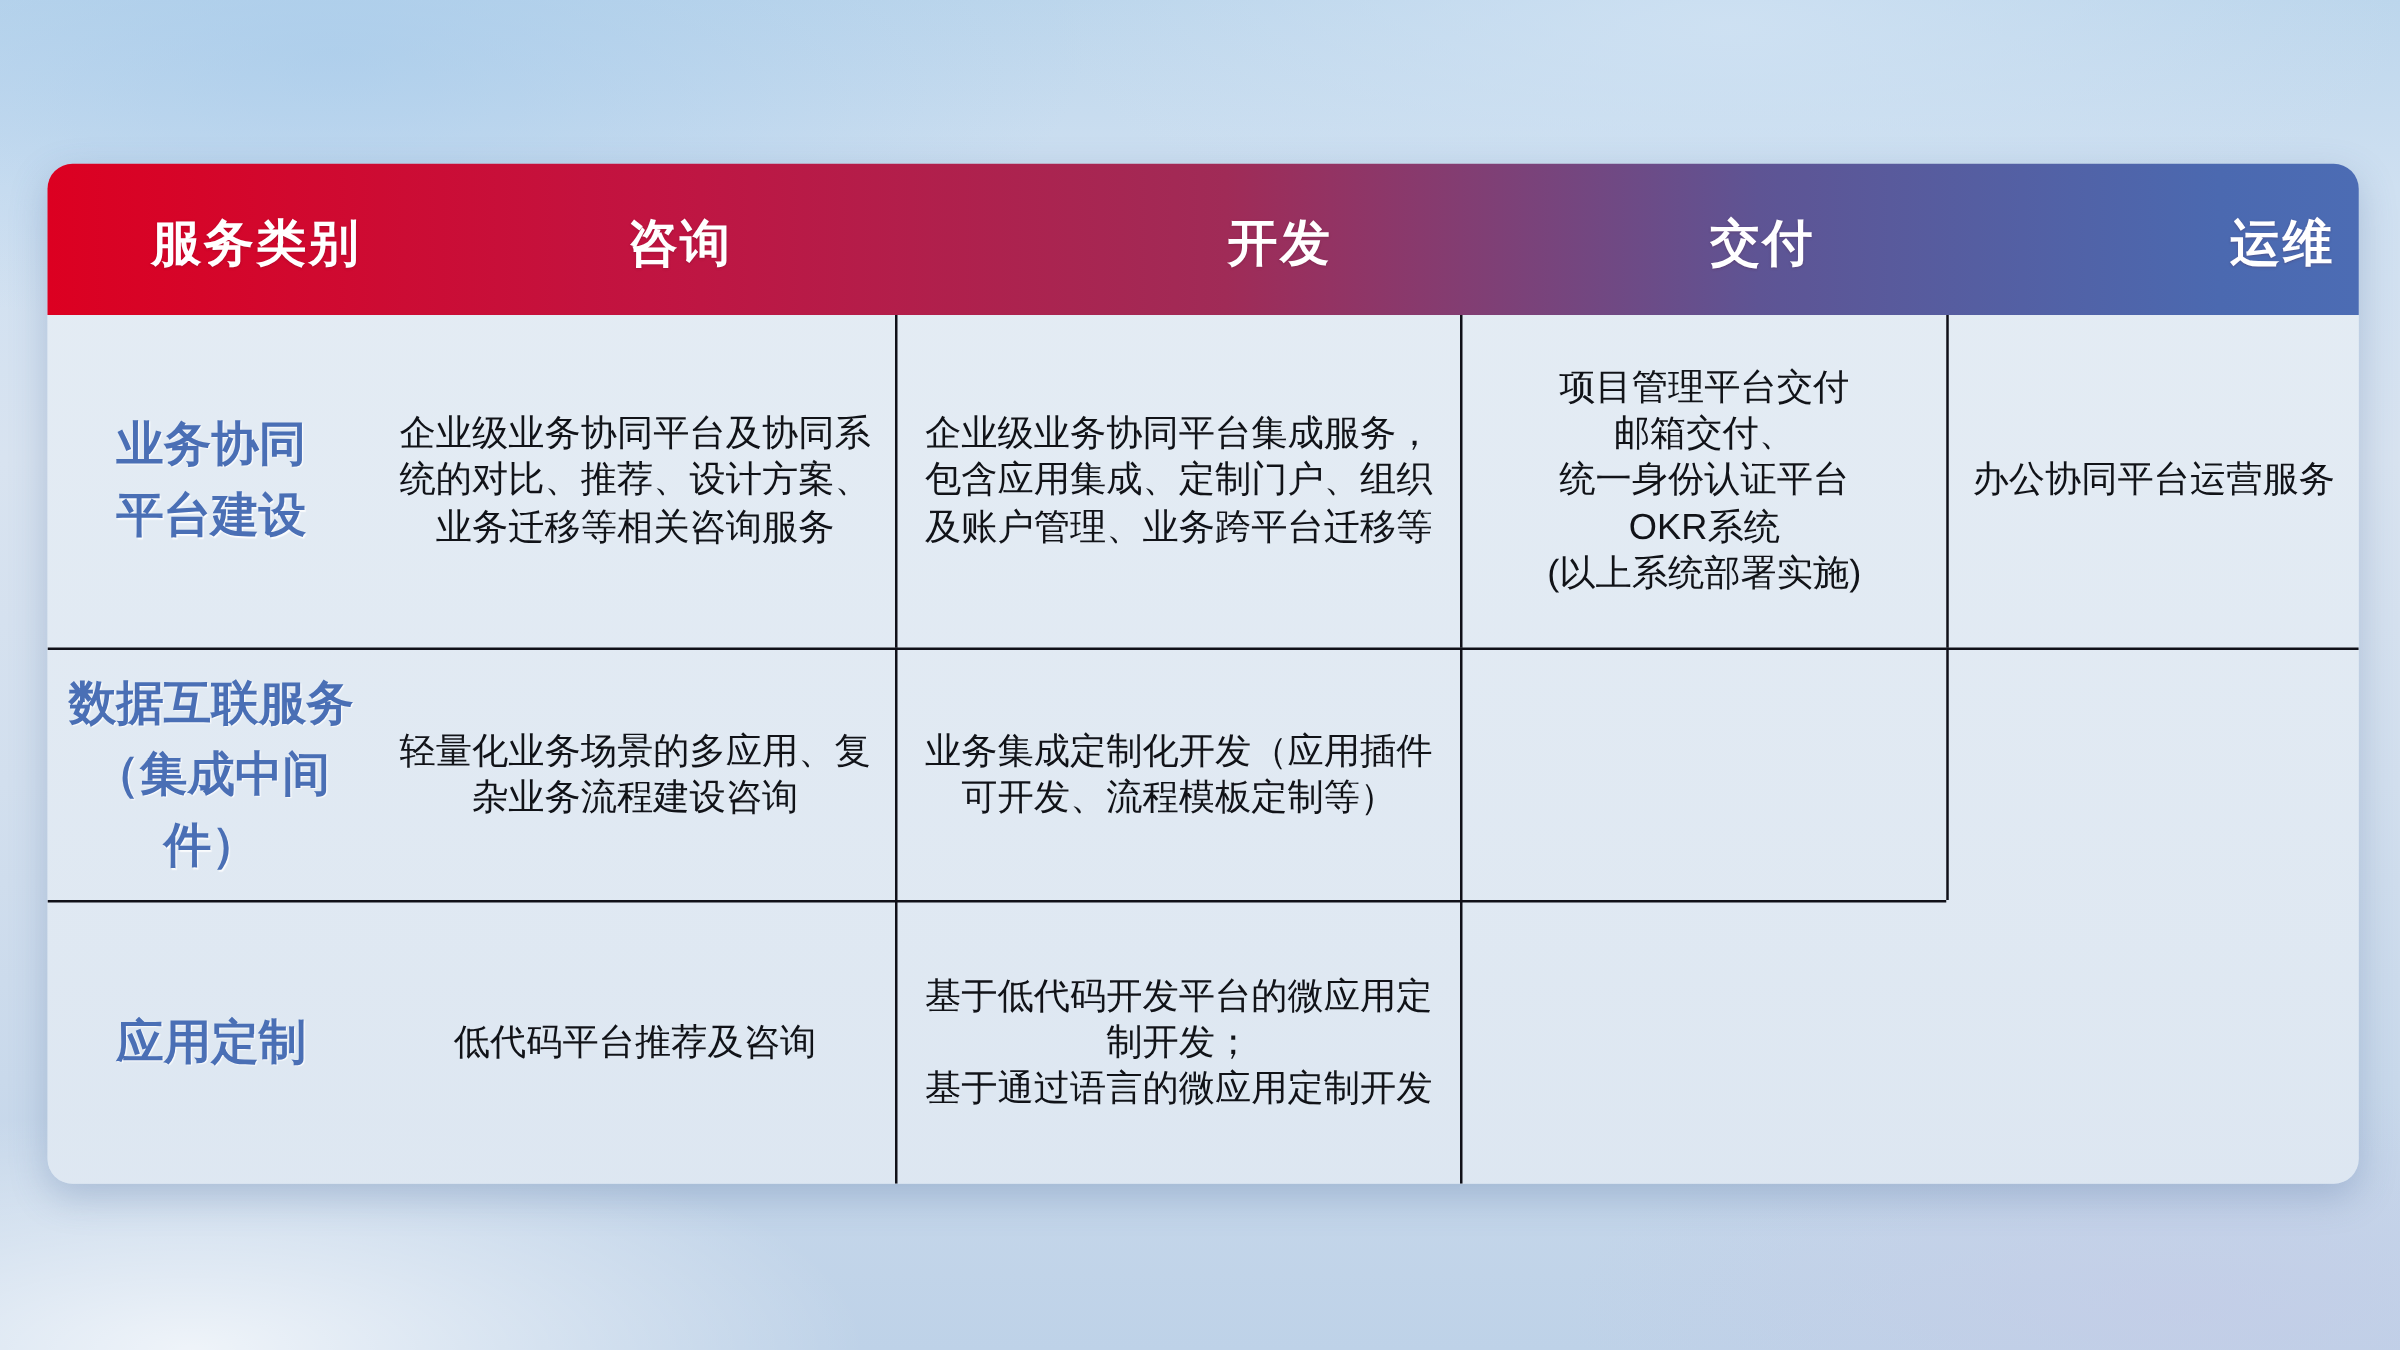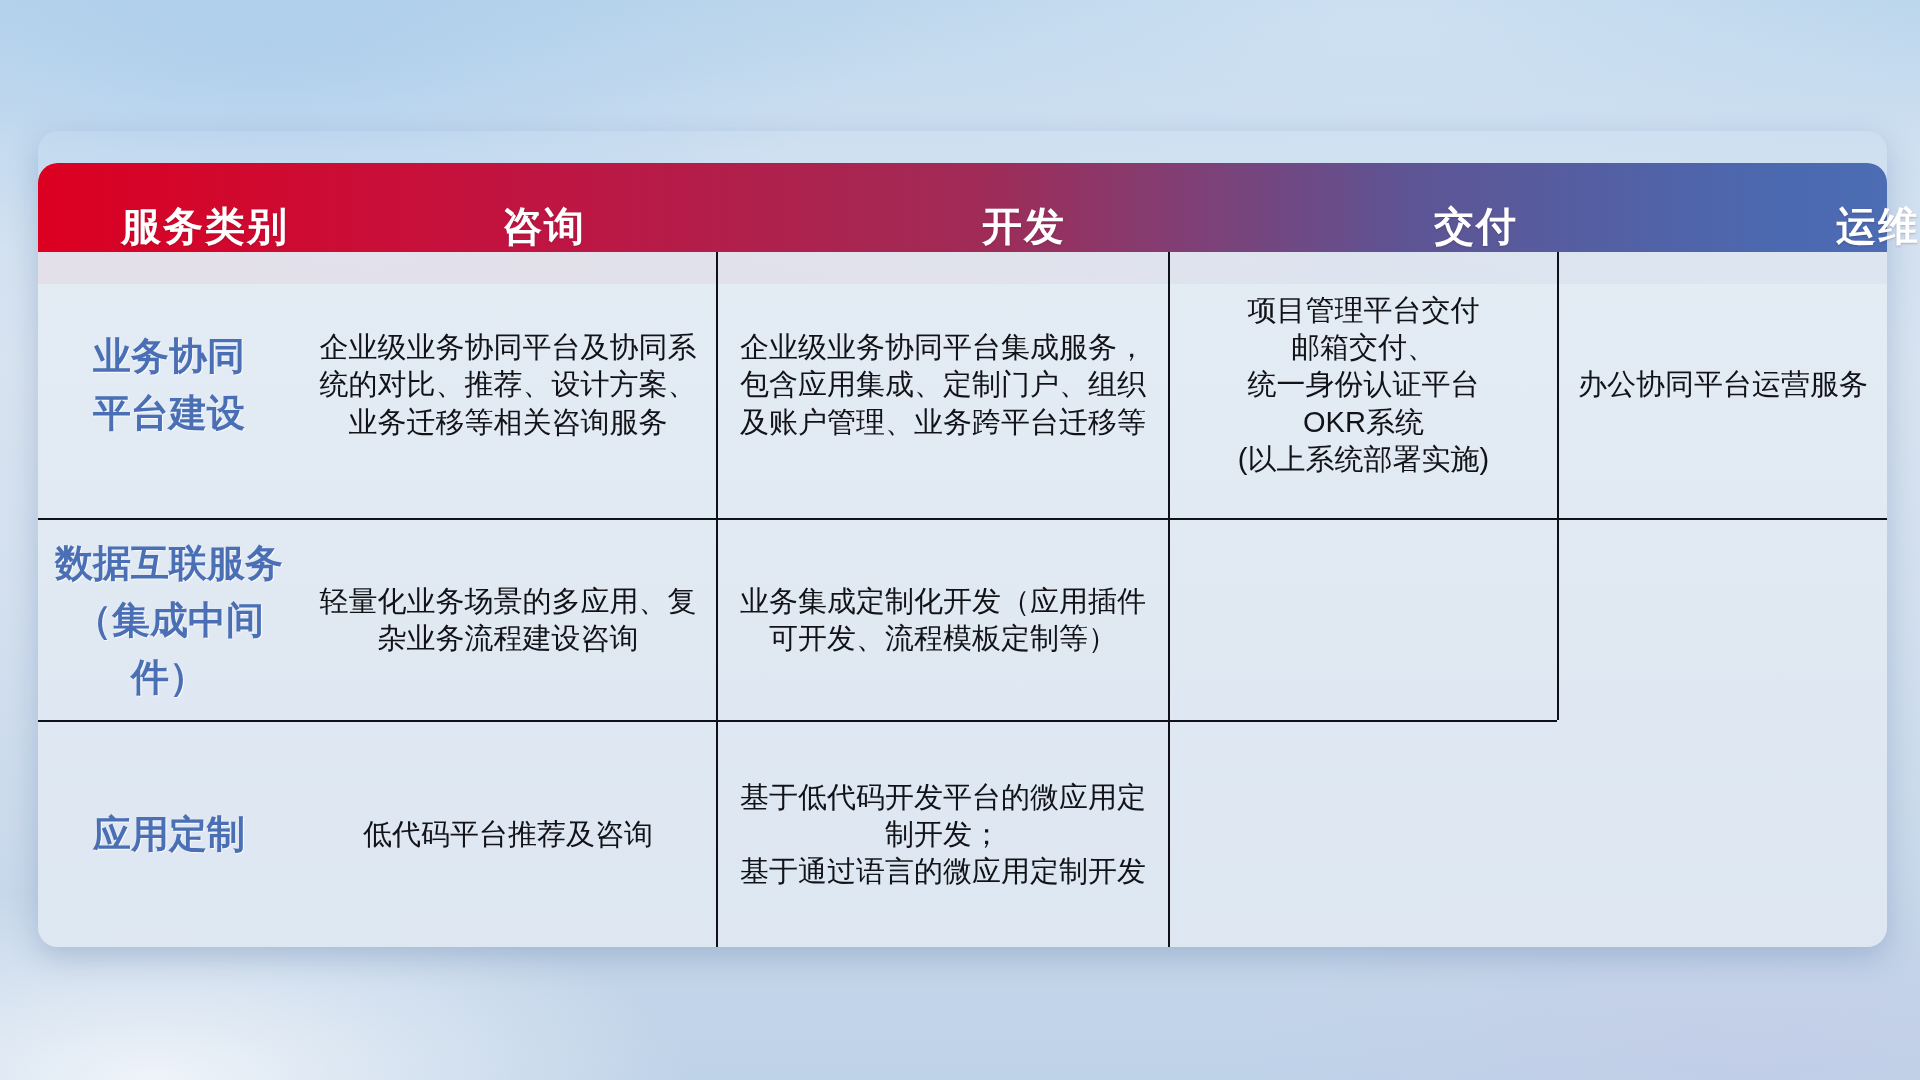--- a/index.html
+++ b/index.html
@@ -34,39 +34,38 @@
     width: 1849px;
     height: 121px;
     border-radius: 20px 20px 0 0;
     background: linear-gradient(90deg,
       var(--header-red) 0%,
       var(--header-crimson) 26%,
       var(--header-magenta) 51%,
       var(--header-slate) 74%,
       var(--header-blue) 94%,
       var(--header-blue-end) 100%);
-    margin-top: 32px;
   }
 
   .hlabel {
     position: absolute;
     top: 50%;
     transform: translate(-50%, -46%);
     color: #ffffff;
     font-size: 40px;
     font-weight: bold;
     white-space: nowrap;
     letter-spacing: 2px;
     text-shadow: 0 1px 2px rgba(80, 20, 40, 0.25);
   }
   .hlabel.c1 { left: 167px; }
   .hlabel.c2 { left: 506px; }
   .hlabel.c3 { left: 986px; }
-  .hlabel.c4 { left: 1438px; }
-  .hlabel.c5 { left: 1840px; text-align: center; }
+  .hlabel.c4 { left: 1372px; }
+  .hlabel.c5 { left: 1788px; text-align: center; }
 
   .table-body {
     position: absolute;
     left: 0; top: 121px;
     width: 1849px;
     height: 695px;
     border-radius: 0 0 20px 20px;
     background: linear-gradient(180deg, rgba(228,236,244,0.95) 0%, rgba(223,232,242,0.92) 100%);
     display: grid;
     grid-template-columns: 262px 416px 452px 389px 330px;

